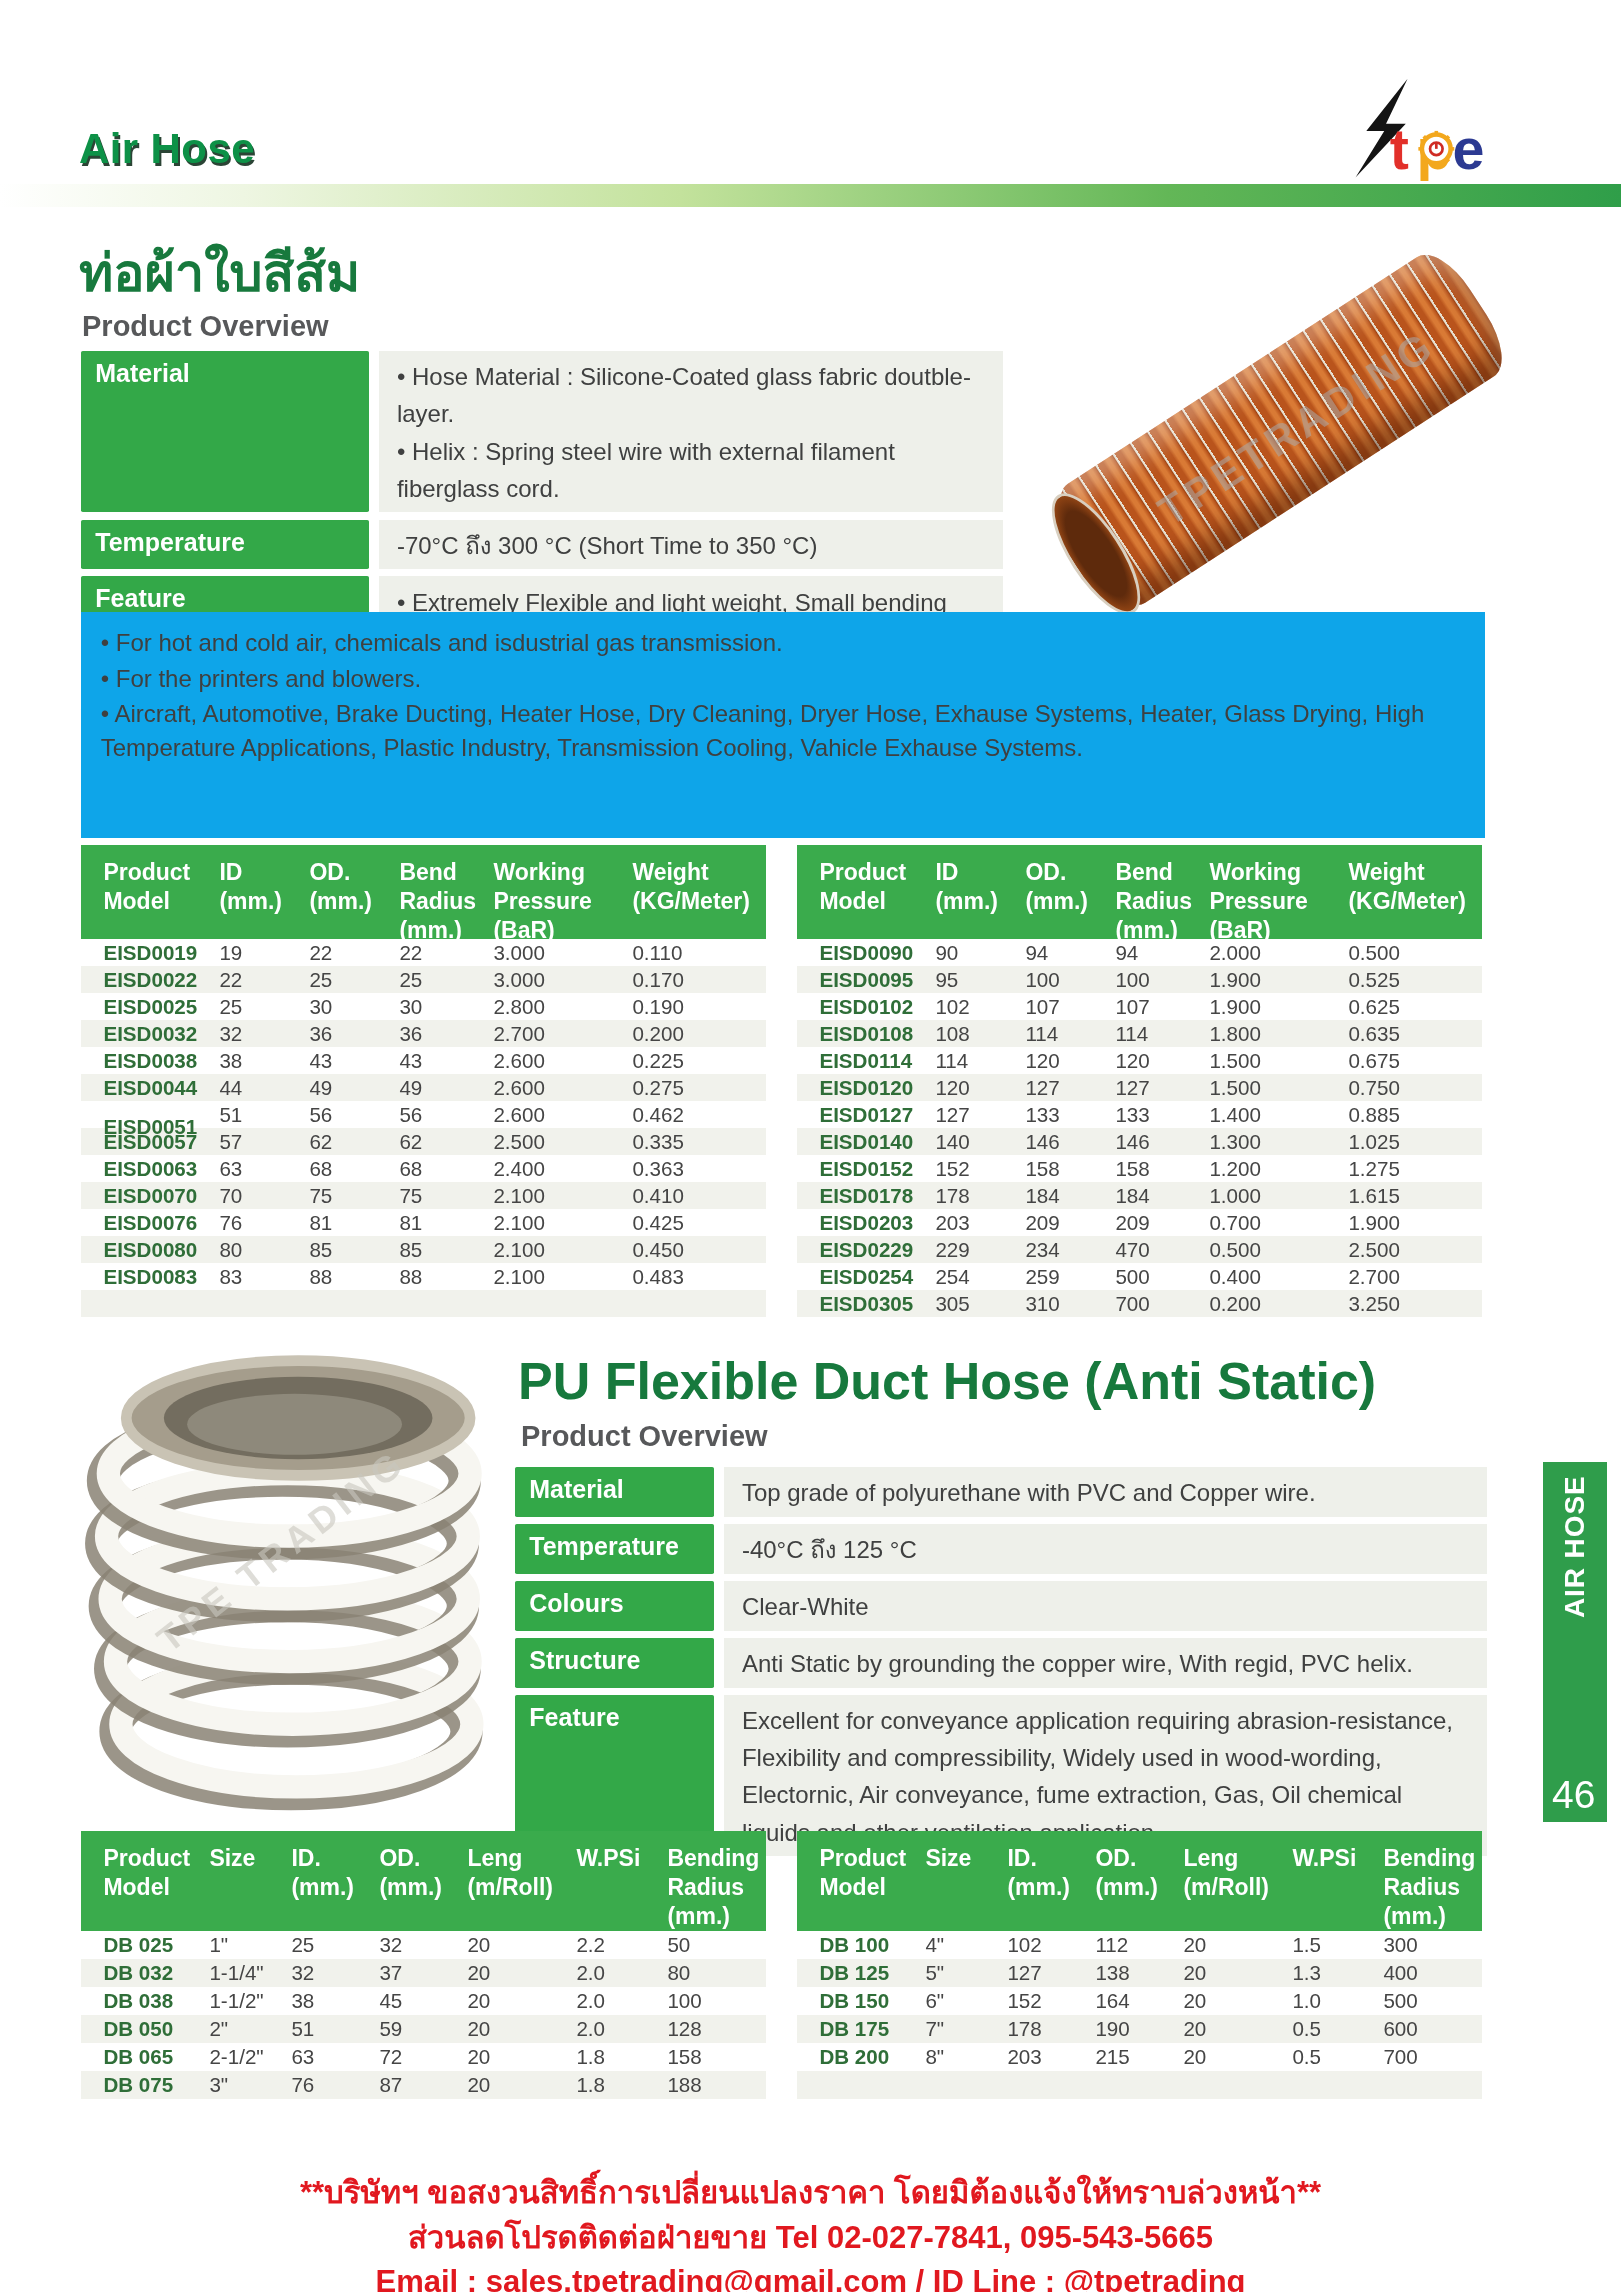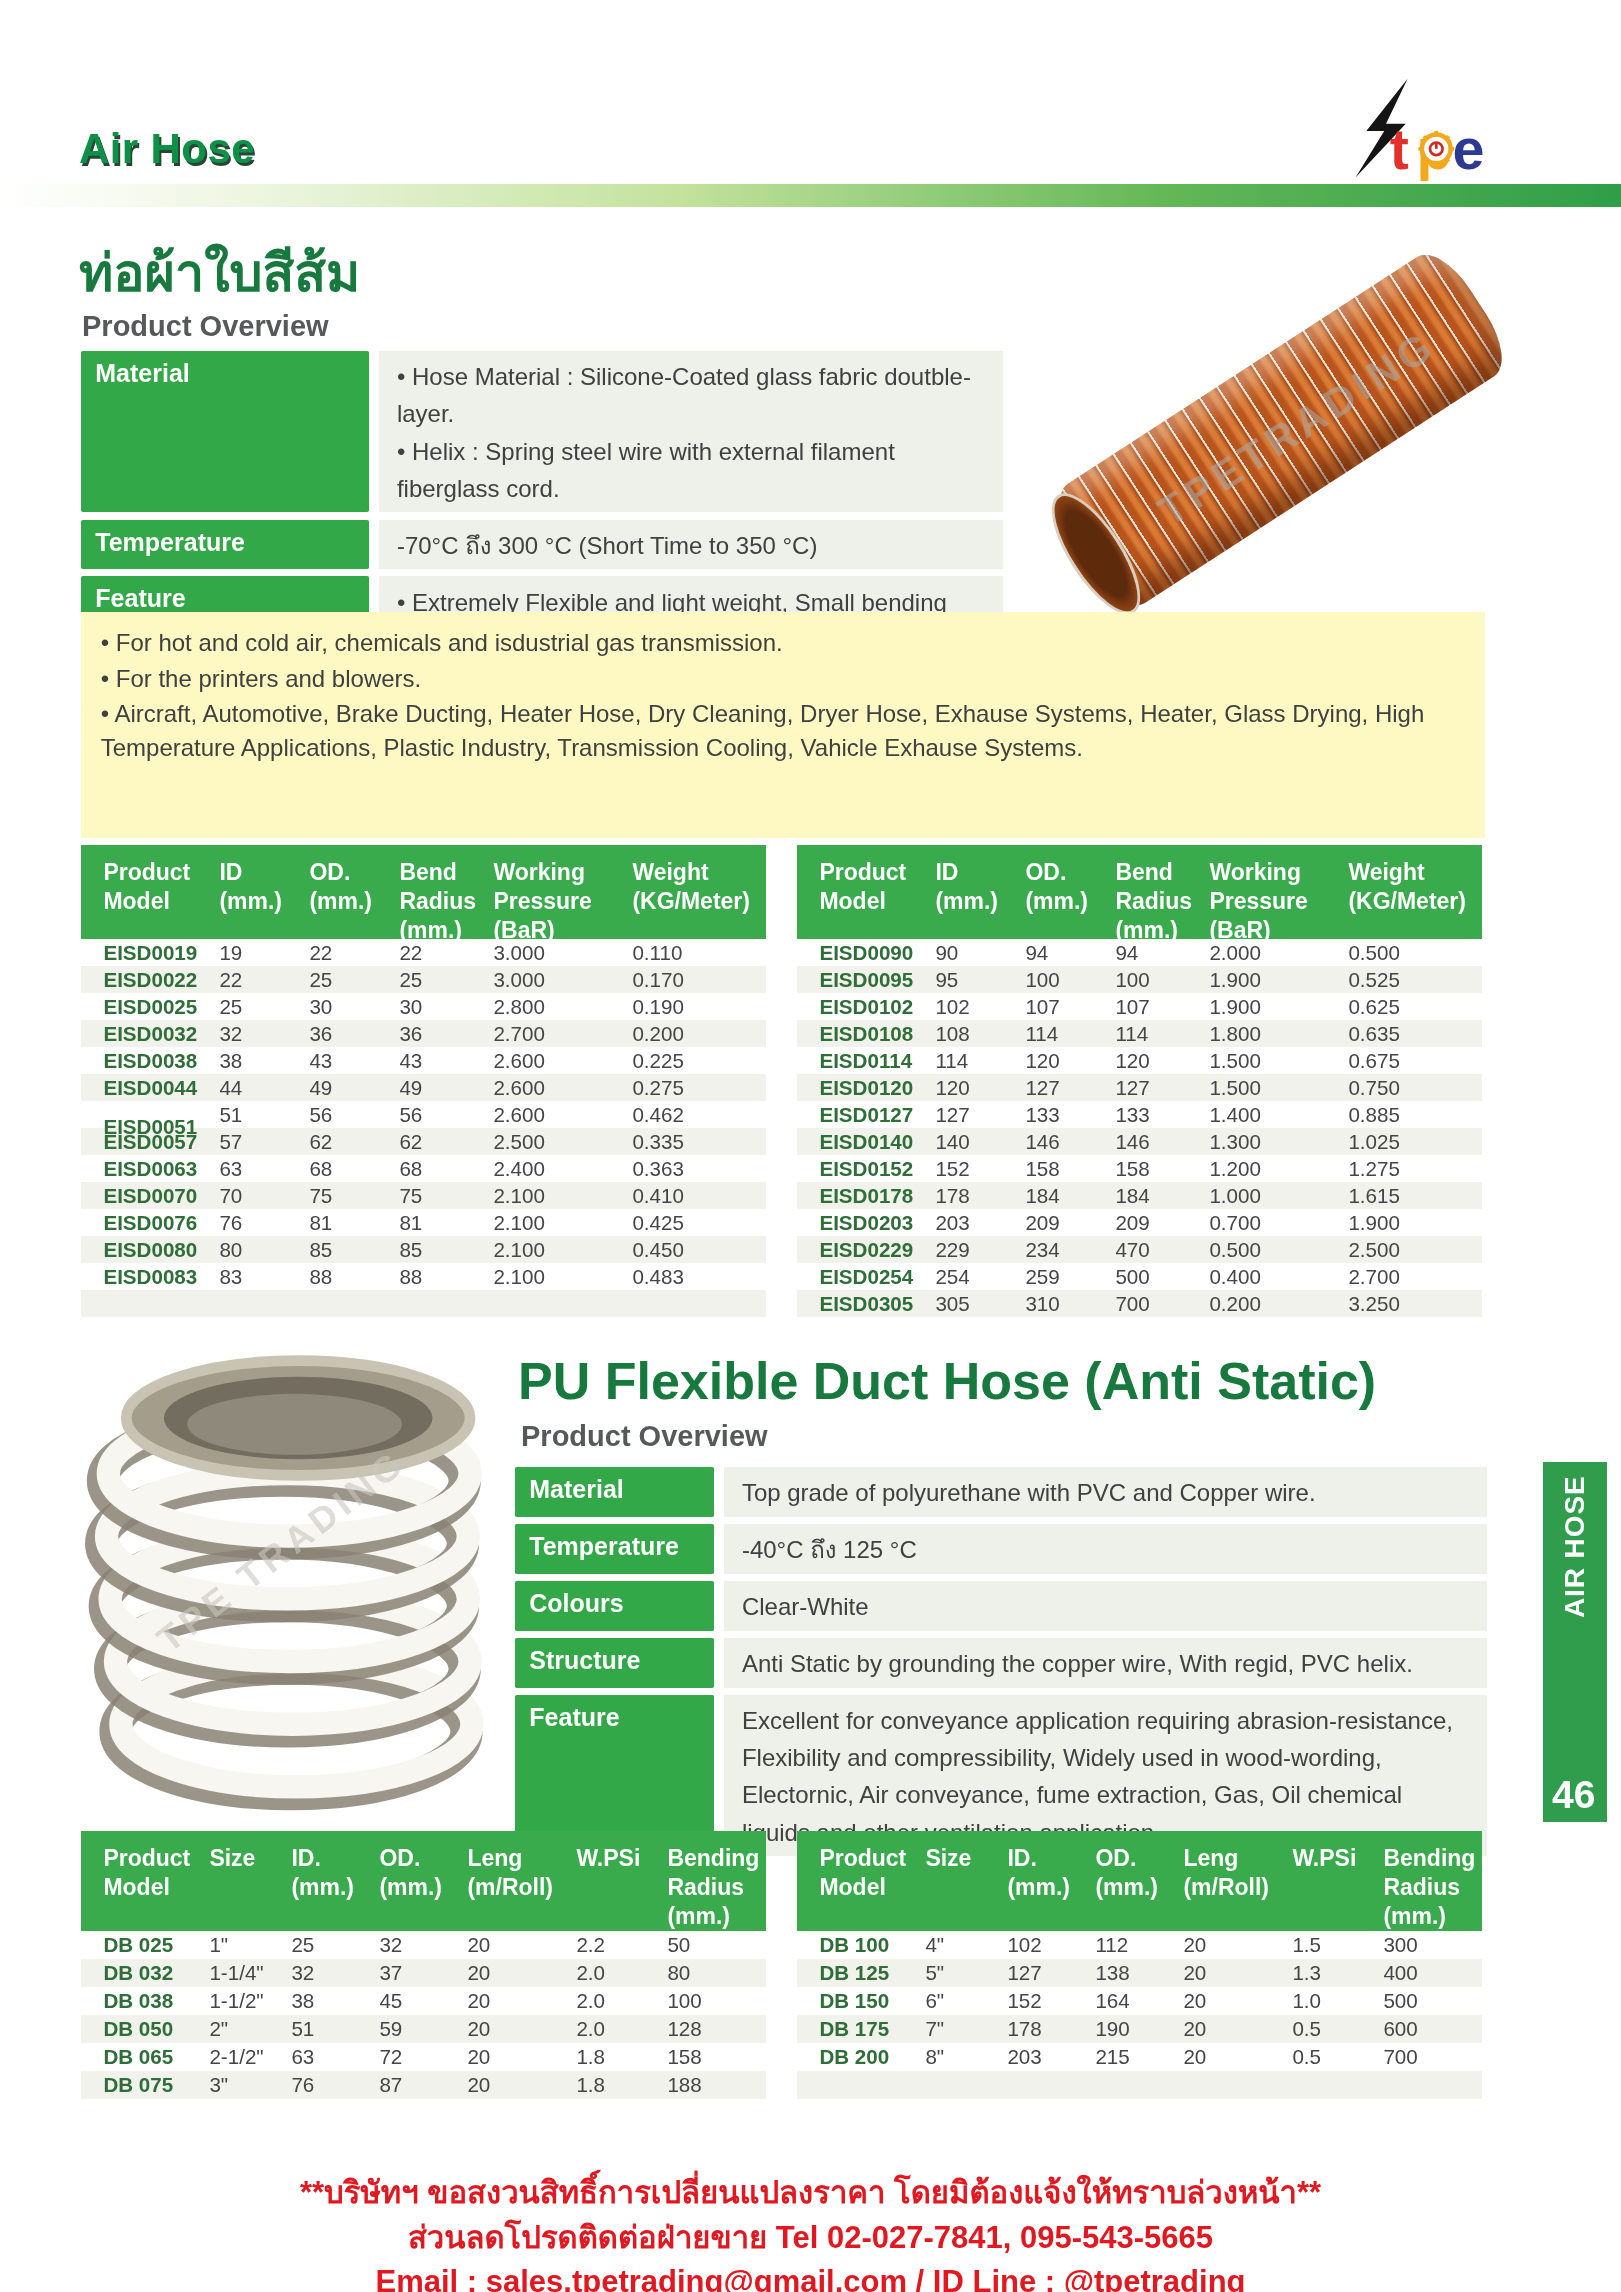--- a/index.html
+++ b/index.html
@@ -26,21 +26,21 @@
   .ov2{left:515px;top:1467px;width:972px;}
   .ov-row{display:flex;column-gap:9.9px;margin-bottom:7.2px;}
   .ov-label{background:#33a848;color:#ffffff;font-weight:bold;font-size:25px;
             padding:8px 0 0 14.3px;box-sizing:border-box;border-radius:1.8px;}
   .ov1 .ov-label{width:288px;}
   .ov2 .ov-label{width:199px;}
   .ov-value{background:#eef0ea;font-size:24px;color:#3f4040;padding:7.2px 16px 5.4px 18px;
             box-sizing:border-box;flex:1;white-space:pre-line;line-height:1.55;}
 
   
-  .apps{position:absolute;left:81px;top:612px;width:1404px;height:226px;background:#fef9c3;
+  .apps{position:absolute;left:81px;top:612px;width:1404px;height:226px;background:#0ea5e9;
         box-sizing:border-box;padding:14.3px 19.7px;font-size:24px;line-height:1.4;color:#3f4040;}
   .app-line{margin-bottom:1.8px;}
 
   
   .dtable{position:absolute;width:685px;}
   .t-eisd-left{left:81px;top:845px;}
   .t-eisd-right{left:797px;top:845px;}
   .t-db-left{left:81px;top:1831px;}
   .t-db-right{left:797px;top:1831px;}
   .thead{display:flex;background:#3aab4c;color:#fff;font-weight:bold;font-size:23px;
@@ -67,21 +67,21 @@
   .watermark{position:absolute;color:rgba(170,170,170,.55);font-weight:bold;letter-spacing:5.4px;}
   .wm1{left:116px;top:161px;font-size:41px;transform:rotate(-33deg);}
   .pu-wrap{position:absolute;left:76px;top:1324px;width:430px;height:488px;}
   .wm2{left:54px;top:206px;font-size:36px;transform:rotate(-38deg);color:rgba(200,198,190,.6);}
 
   
   .side-tab{position:absolute;left:1543px;top:1462px;width:64px;height:360px;background:#2f9d4b;}
   .side-label{position:absolute;top:12.5px;left:0;width:64px;height:251px;color:#fff;font-weight:bold;
               font-size:28px;writing-mode:vertical-rl;transform:rotate(180deg);
               display:flex;align-items:center;justify-content:flex-end;letter-spacing:0.9px;}
-  .side-page{position:absolute;left:9px;bottom:5.4px;color:#fff;font-weight:bold;font-size:39px;}
+  .side-page{position:absolute;left:9px;bottom:5.4px;color:#fff;font-weight:normal;font-size:39px;}
 
   
   .footer{position:absolute;left:0;top:2171px;width:1621px;text-align:center;color:#e1181f;
           font-weight:bold;font-size:31px;line-height:1.44;}
 </style>
 </head>
 <body>
 
 <div class="page">
 

